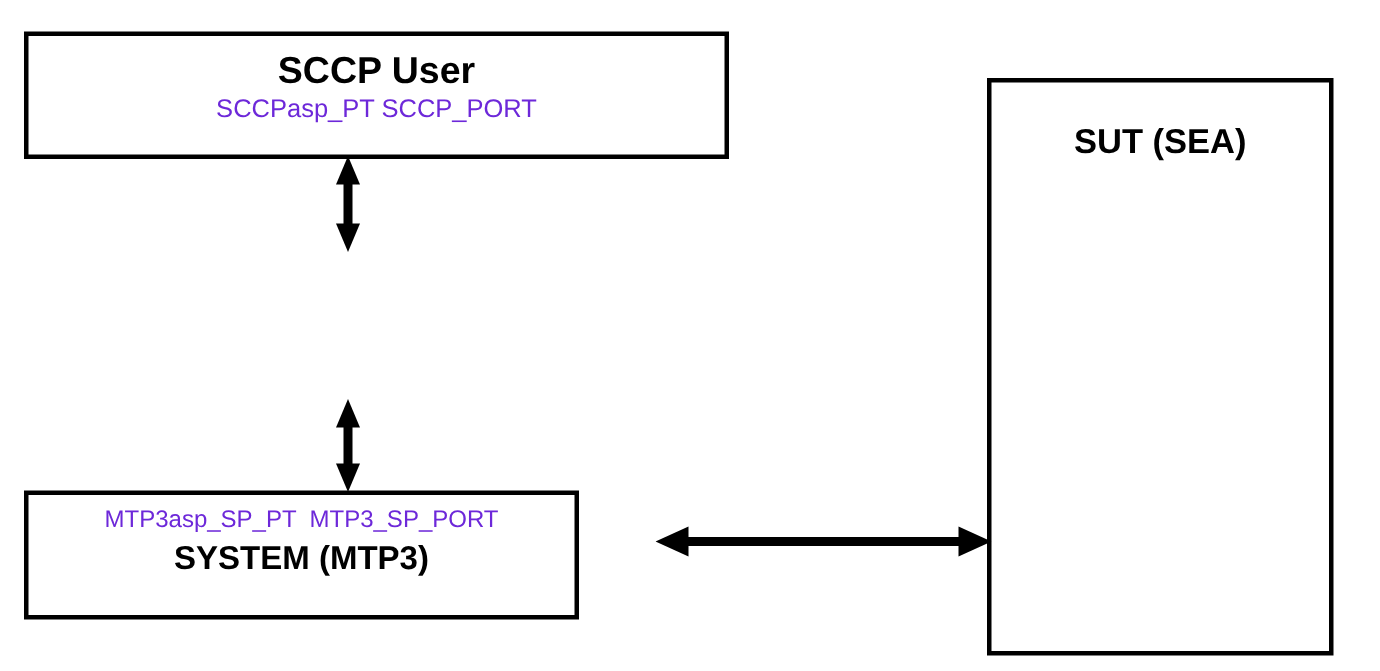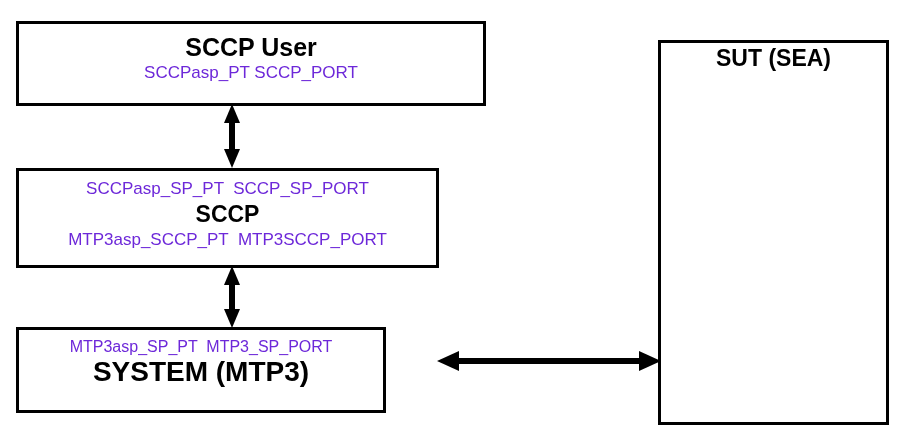--- a/index.html
+++ b/index.html
@@ -62,30 +62,30 @@
   #box-sccp .line-plain { font-size: 17px; line-height: 23px; }
 
   
   #box-mtp3 {
     left: 16px;
     top: 327px;
     width: 370px;
     height: 86px;
     padding-top: 6px;
   }
-  #box-mtp3 .line-bold { font-size: 28px; line-height: 28px; }
+  #box-mtp3 .line-bold { font-size: 22px; line-height: 28px; }
   #box-mtp3 .line-plain { font-size: 16px; line-height: 22px; }
 
   
   #box-sut {
     left: 658px;
-    top: 40px;
+    top: 52px;
     width: 231px;
     height: 385px;
-    padding-top: 0;
+    padding-top: 24px;
   }
   #box-sut .line-bold { font-size: 23px; line-height: 30px; }
 
   
   .arrow {
     position: absolute;
   }
   #arrow-user-sccp { left: 206px; top: 104px; }
   #arrow-sccp-mtp3 { left: 206px; top: 266px; }
   #arrow-mtp3-sut  { left: 437px; top: 346px; }
@@ -93,25 +93,20 @@
 </head>
 <body>
 
 <div id="canvas">
 
   <div class="box" id="box-sccp-user">
     <div class="line-bold">SCCP User</div>
     <div class="line-plain">SCCPasp_PT SCCP_PORT</div>
   </div>
 
-  <div class="box" id="box-sccp">
-    <div class="line-plain">SCCPasp_SP_PT  SCCP_SP_PORT</div>
-    <div class="line-bold">SCCP</div>
-    <div class="line-plain">MTP3asp_SCCP_PT  MTP3SCCP_PORT</div>
-  </div>
 
   <div class="box" id="box-mtp3">
     <div class="line-plain">MTP3asp_SP_PT  MTP3_SP_PORT</div>
     <div class="line-bold">SYSTEM (MTP3)</div>
   </div>
 
   <div class="box" id="box-sut">
     <div class="line-bold">SUT (SEA)</div>
   </div>
 

